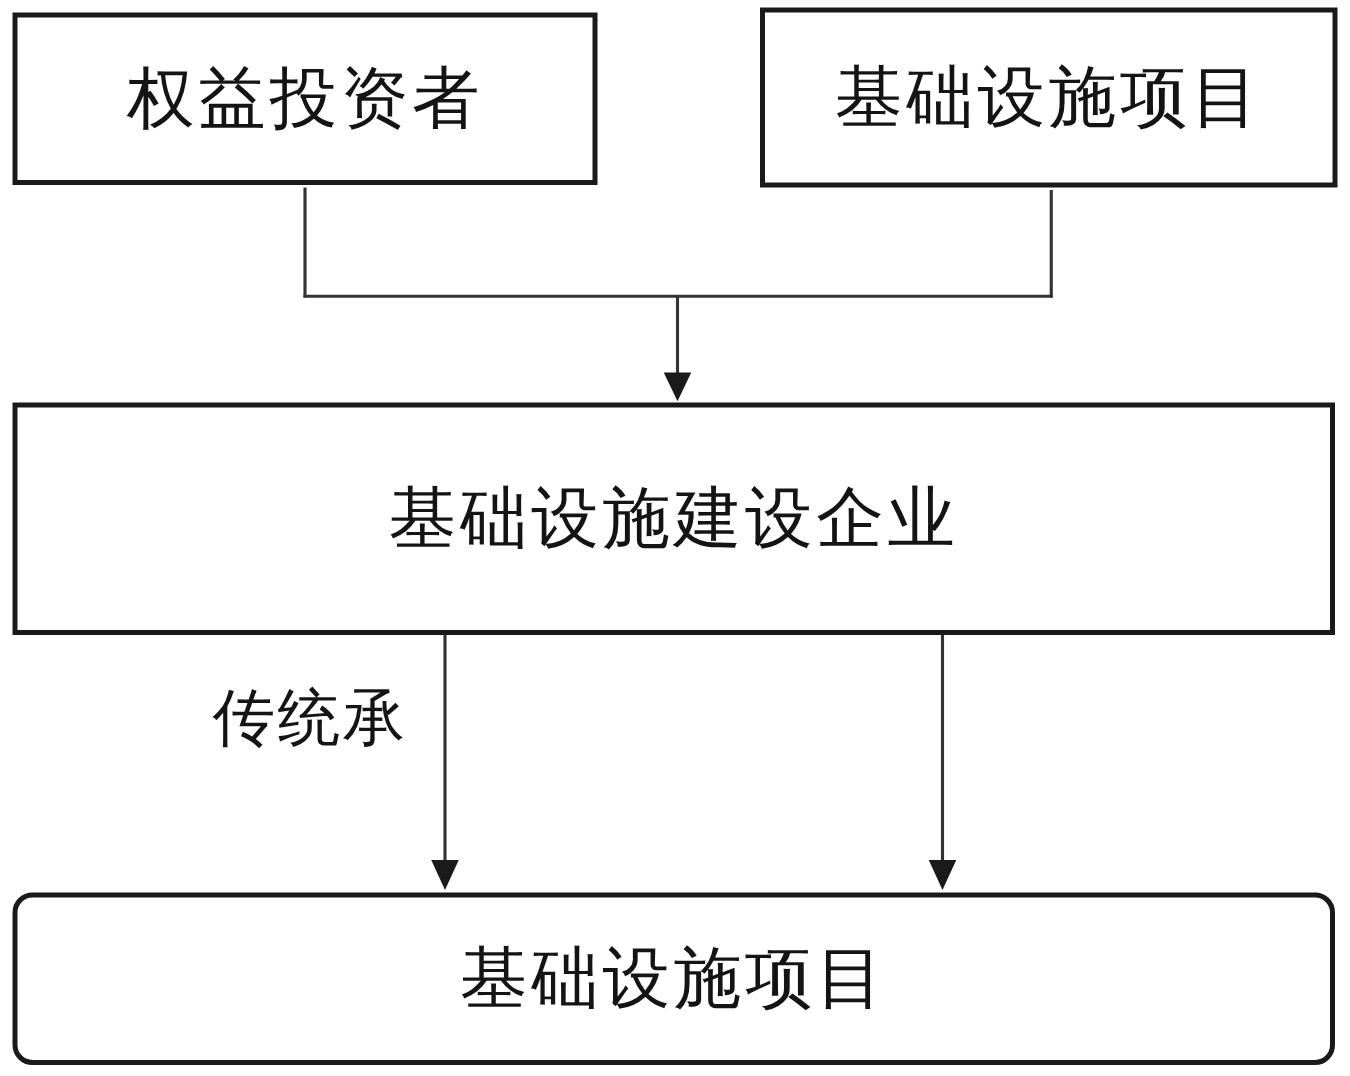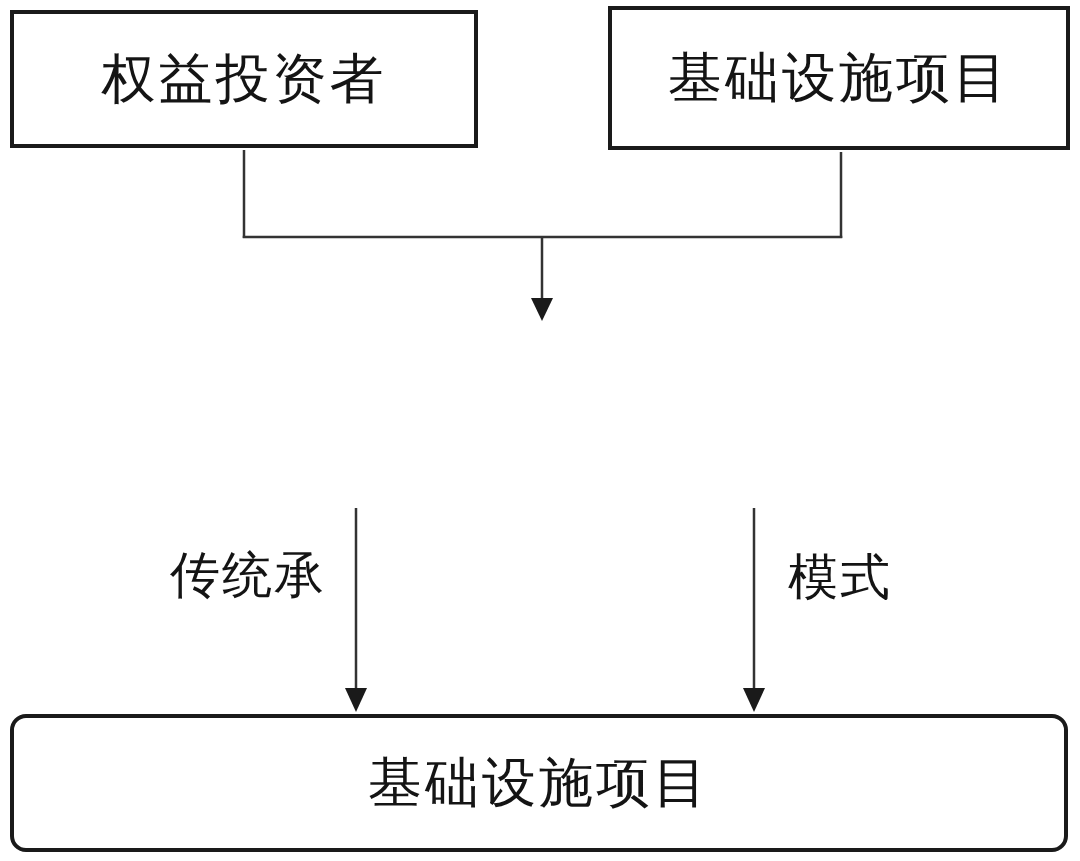--- a/index.html
+++ b/index.html
@@ -66,31 +66,33 @@
 <div class="canvas">
 
   <div class="node" id="box-equity">
     <span>权益投资者</span>
   </div>
 
   <div class="node" id="box-debt">
     <span>基础设施项目</span>
   </div>
 
+  <div class="node" id="box-enterprise">
+    <span>基础设施建设企业</span>
+  </div>
 
   <div class="node" id="box-project">
     <span>基础设施项目</span>
   </div>
 
   <div class="edge-label" id="label-traditional">
     <div>传统承</div>
   </div>
 
   <div class="edge-label" id="label-ppp">
-    <div>模式</div>
   </div>
 
   <svg class="connectors" width="1080" height="861" viewBox="0 0 1080 861">
 
     <line x1="244" y1="150" x2="244" y2="238"></line>
 
     <line x1="841" y1="152" x2="841" y2="238"></line>
 
     <line x1="242.75" y1="237" x2="842.25" y2="237"></line>
 

